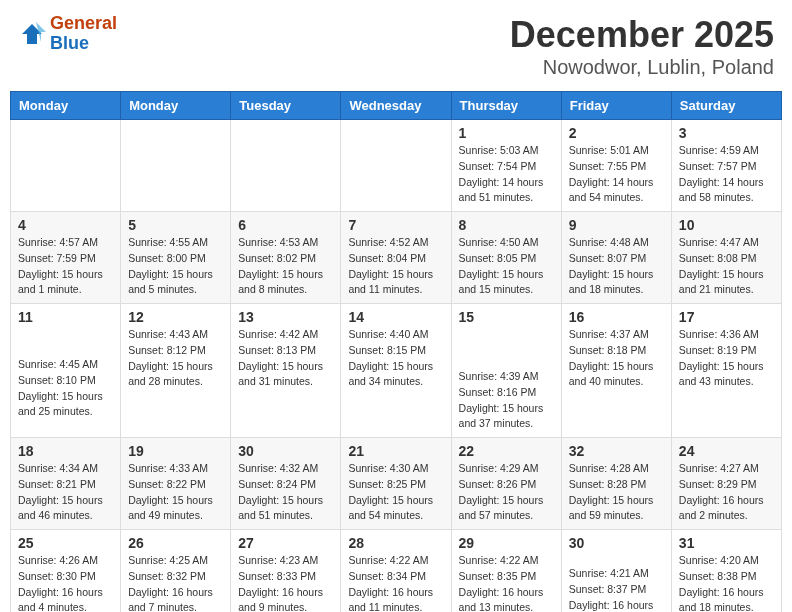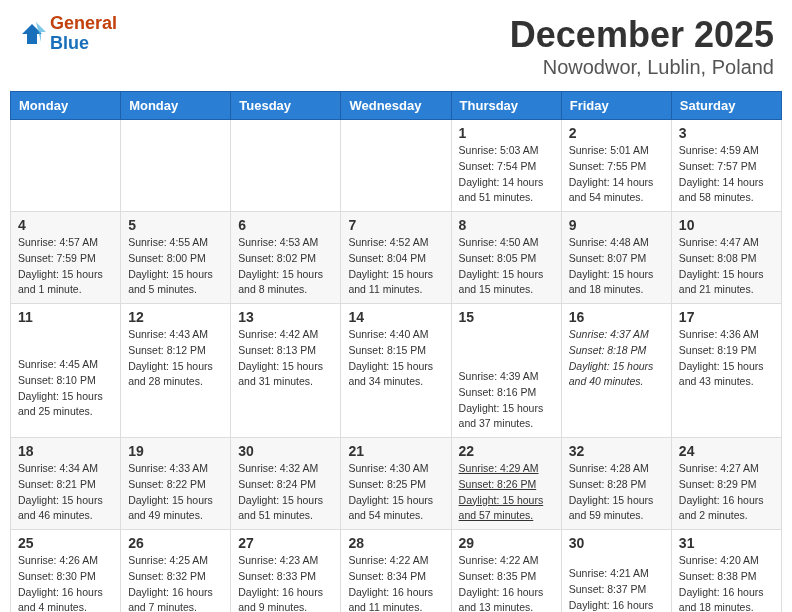--- a/index.html
+++ b/index.html
@@ -238,21 +238,21 @@
         </td>
         <td>
           <span class="day-number">15</span>
           <div class="day-info" style="white-space: pre-line; margin-top: 44px;">Sunrise: 4:39 AM
 Sunset: 8:16 PM
 Daylight: 15 hours
 and 37 minutes.</div>
         </td>
         <td>
           <span class="day-number">16</span>
-          <div class="day-info" style="white-space: pre-line; font-style: italic;">Sunrise: 4:37 AM
+          <div class="day-info" style="white-space: pre-line;">Sunrise: 4:37 AM
 Sunset: 8:18 PM
 Daylight: 15 hours
 and 40 minutes.</div>
         </td>
         <td>
           <span class="day-number">17</span>
           <div class="day-info" style="white-space: pre-line;">Sunrise: 4:36 AM
 Sunset: 8:19 PM
 Daylight: 15 hours
 and 43 minutes.</div>
@@ -282,21 +282,21 @@
         </td>
         <td>
           <span class="day-number">21</span>
           <div class="day-info" style="white-space: pre-line;">Sunrise: 4:30 AM
 Sunset: 8:25 PM
 Daylight: 15 hours
 and 54 minutes.</div>
         </td>
         <td>
           <span class="day-number">22</span>
-          <div class="day-info" style="white-space: pre-line; text-decoration: underline;">Sunrise: 4:29 AM
+          <div class="day-info" style="white-space: pre-line;">Sunrise: 4:29 AM
 Sunset: 8:26 PM
 Daylight: 15 hours
 and 57 minutes.</div>
         </td>
         <td>
           <span class="day-number">32</span>
           <div class="day-info" style="white-space: pre-line;">Sunrise: 4:28 AM
 Sunset: 8:28 PM
 Daylight: 15 hours
 and 59 minutes.</div>

